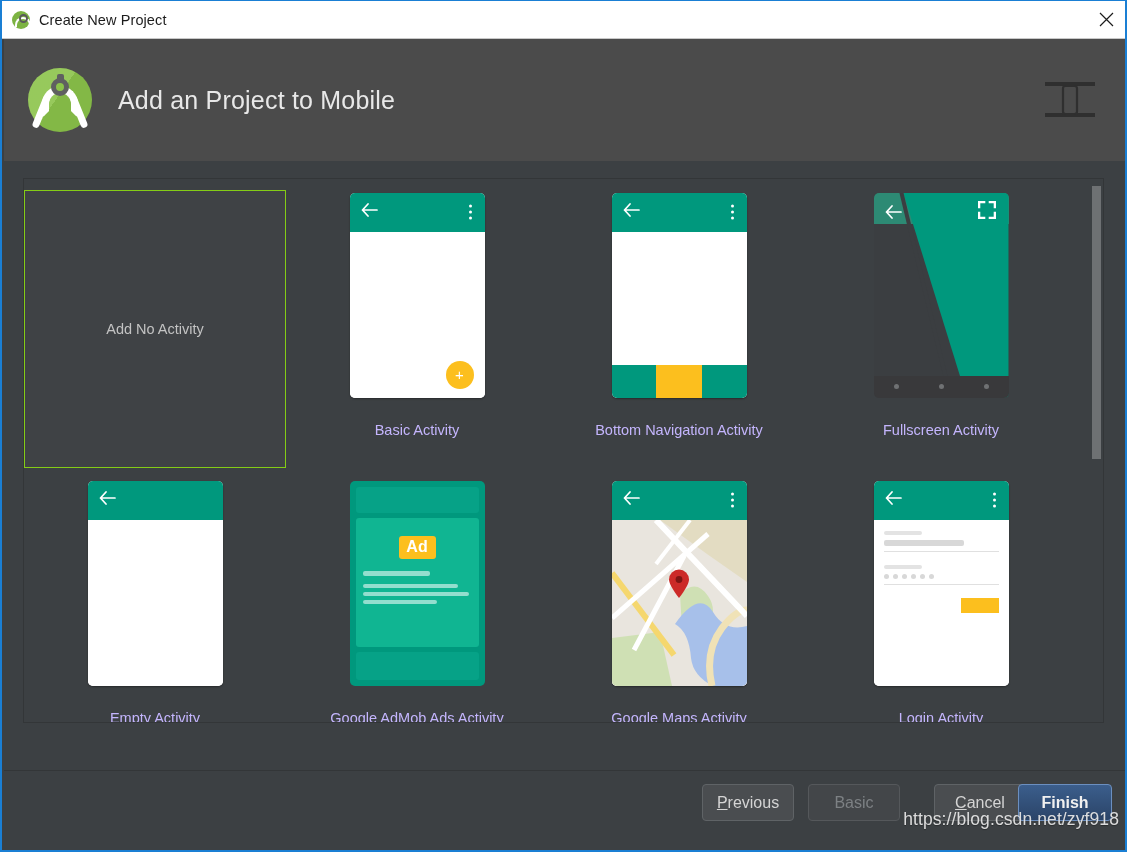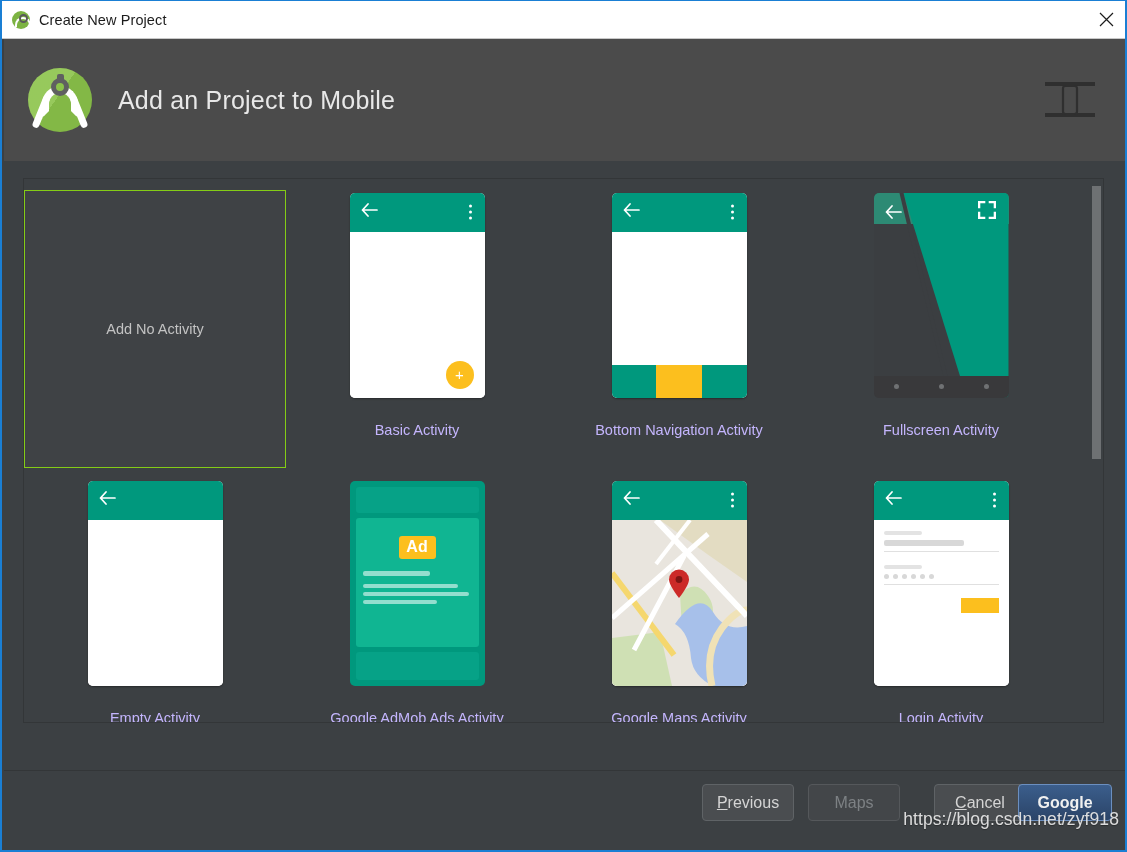--- a/index.html
+++ b/index.html
@@ -659,25 +659,25 @@
 
   <div id="scrollbar-track">
     <div id="scrollbar-thumb"></div>
   </div>
 
   <div id="footer">
     <div class="btn" id="btn-previous">
       <span><u>P</u>revious</span>
     </div>
     <div class="btn" id="btn-next">
-      <span>Maps</span>
+      <span>Basic</span>
     </div>
     <div class="btn" id="btn-cancel">
       <span><u>C</u>ancel</span>
     </div>
     <div class="btn" id="btn-finish">
-      <span>Google</span>
+      <span>Finish</span>
     </div>
   </div>
 
   <div id="watermark">https://blog.csdn.net/zyf918</div>
 
 </div>
 
 </body></html>

